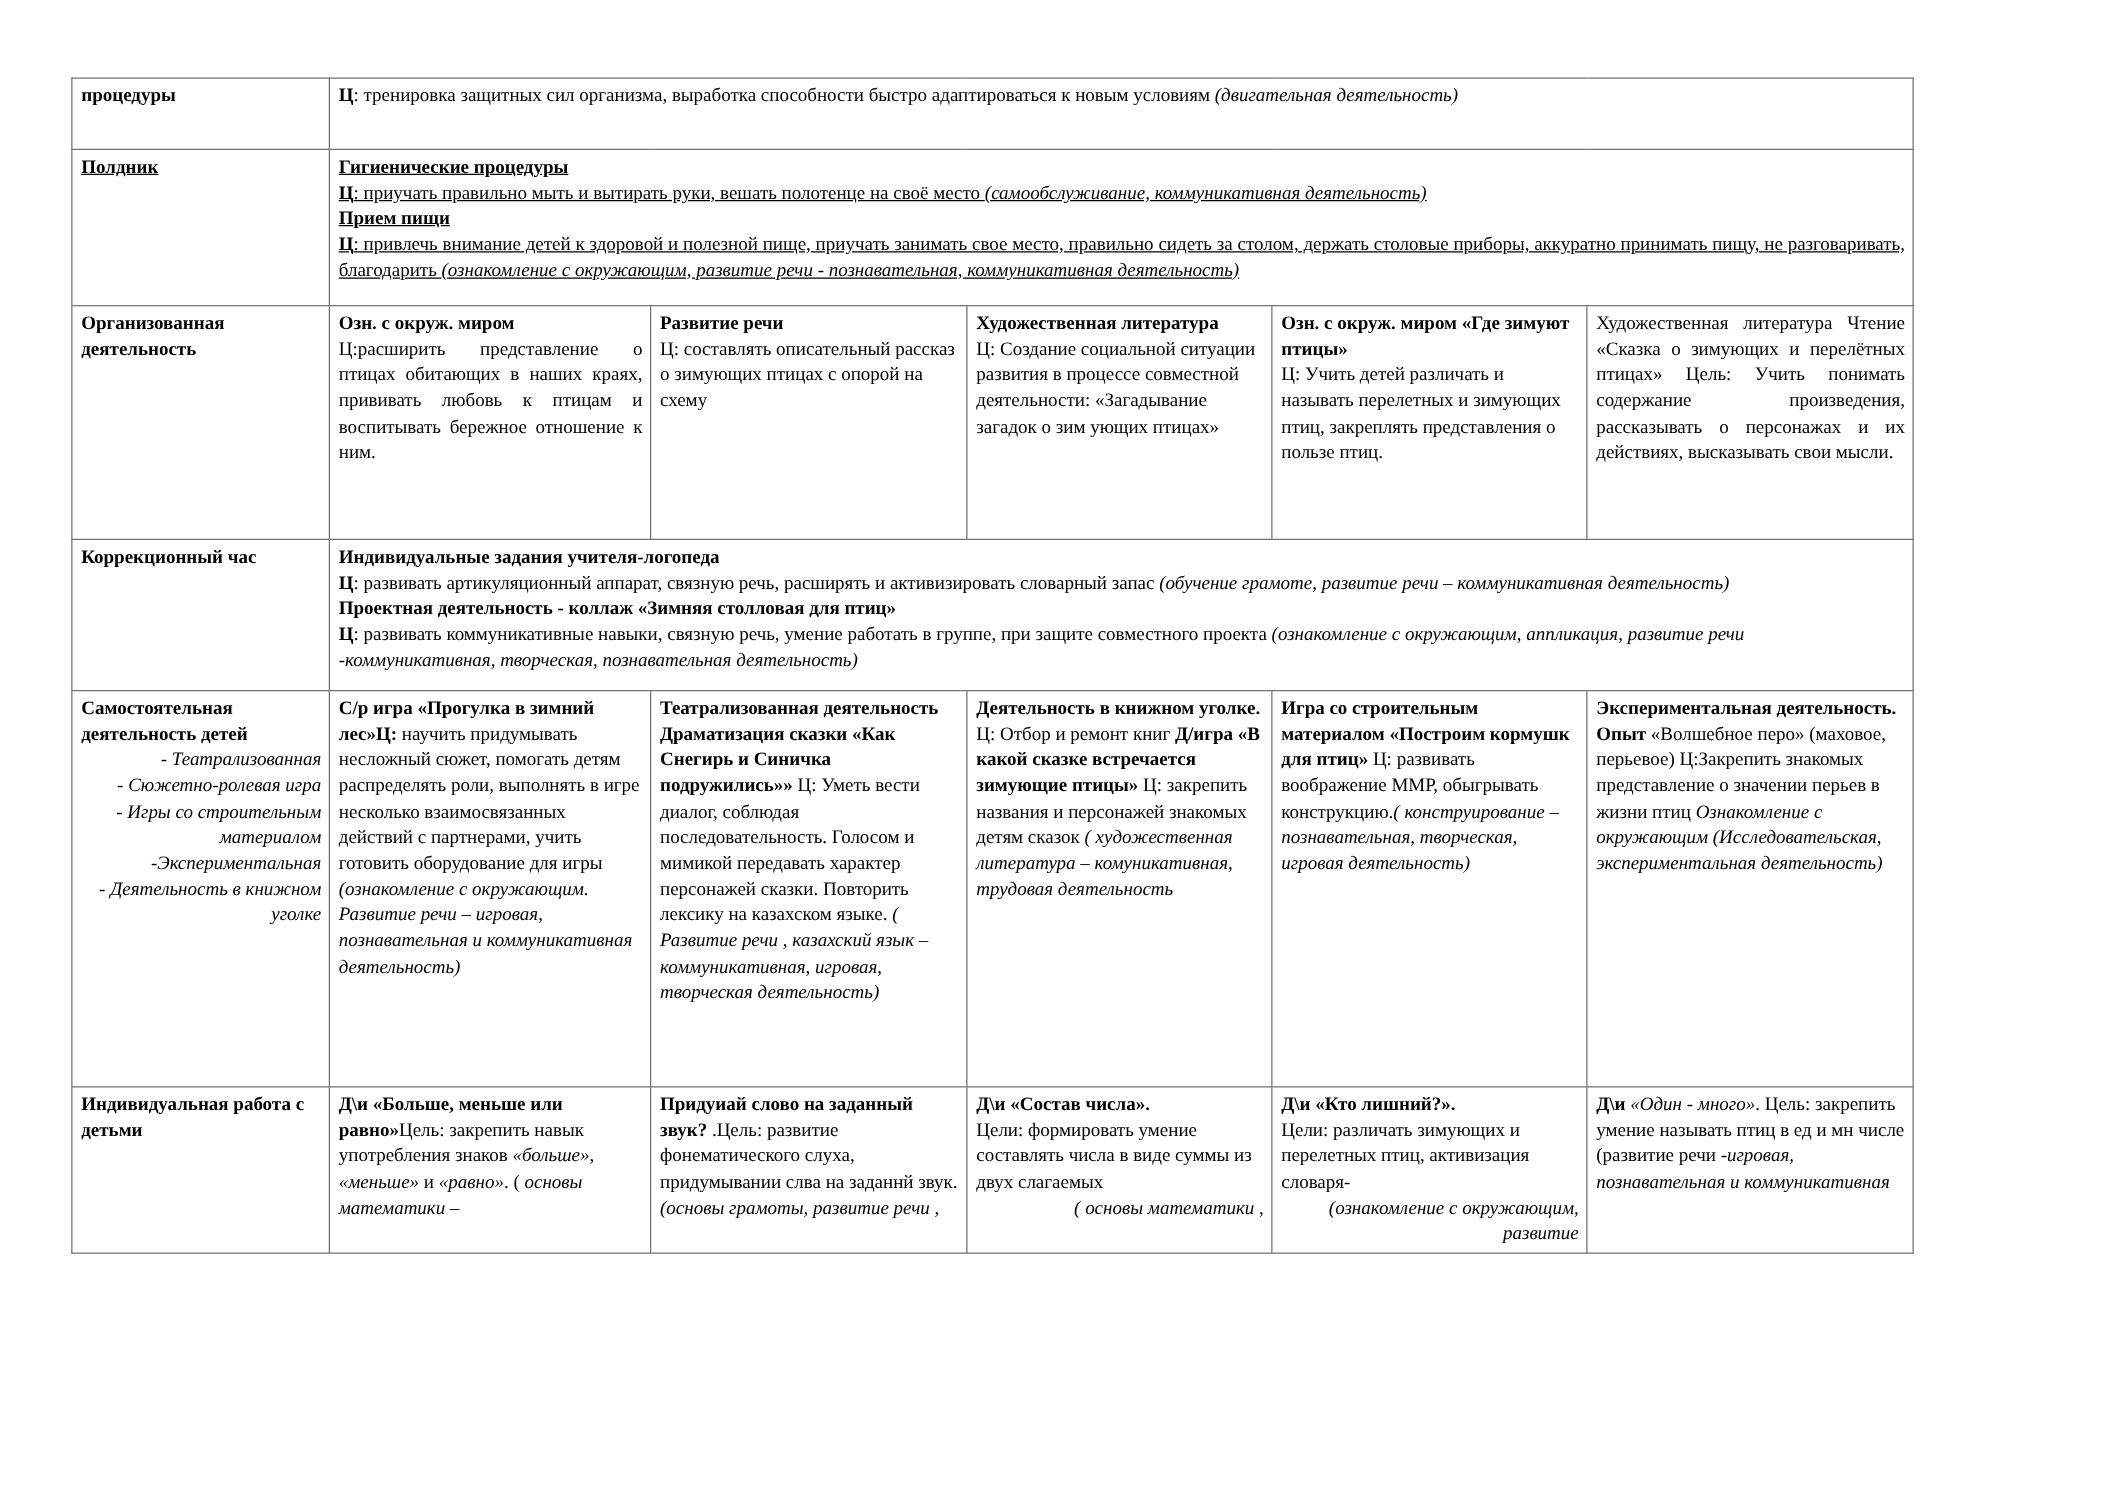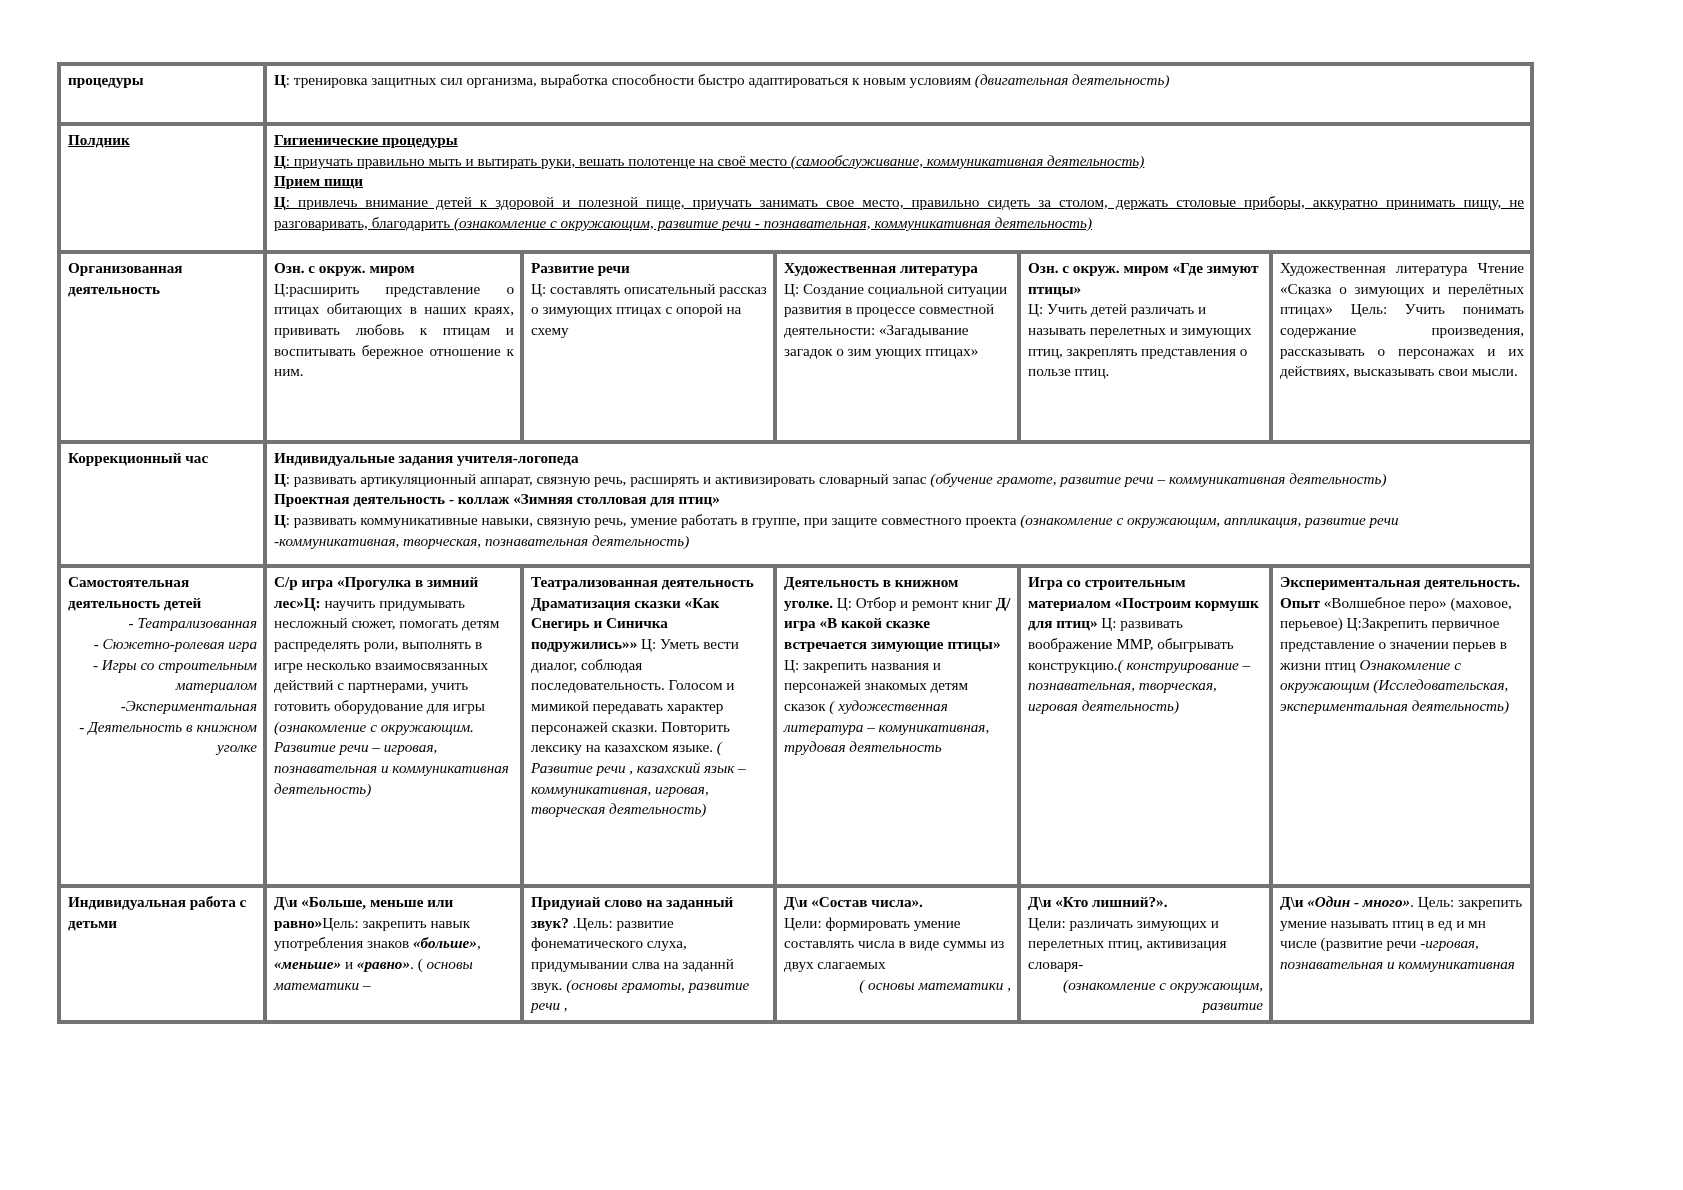--- a/index.html
+++ b/index.html
@@ -22,37 +22,37 @@
     padding: 62px 55px 0 57px;
   }
   table.plan {
     width: 1473px;
     border-collapse: collapse;
     table-layout: fixed;
     font-size: 15.2px;
     line-height: 1.36;
   }
   table.plan td {
-    border: 4px solid #737373;
+    border: 1px solid #737373;
     vertical-align: top;
     padding: 4px 6px 4px 7px;
     word-wrap: break-word;
     overflow-wrap: break-word;
   }
   
   col.c0 { width: 206px; }
   col.c1 { width: 257px; }
   col.c2 { width: 253px; }
   col.c3 { width: 244px; }
   col.c4 { width: 252px; }
   col.c5 { width: 261px; }
 
   .b { font-weight: bold; }
   .i { font-style: italic; text-align: right; }
-  .bi { font-weight: bold; font-style: italic; }
+  .bi { font-weight: normal; font-style: italic; }
   .u { }
   .ctr { }
   .just { text-align: justify; text-align-last: left; }
   p { margin: 0; }
 
   
   tr.r-procedury td { height: 48px; }
   tr.r-poldnik td { height: 116px; text-decoration: underline; }
   tr.r-org td { height: 178px; }
   tr.r-korr td { height: 112px; margin-left: 12px; }
@@ -147,21 +147,21 @@
         <td>
           <p><span class="b">Театрализованная деятельность Драматизация сказки «Как Снегирь и Синичка подружились»»</span><span> Ц: Уметь вести диалог, соблюдая последовательность. Голосом и мимикой передавать характер персонажей сказки. Повторить лексику на казахском языке.   </span><span class="i">( Развитие речи , казахский язык – коммуникативная, игровая, творческая деятельность)</span></p>
         </td>
         <td>
           <p><span class="b">Деятельность в книжном уголке.</span><span> Ц: Отбор и ремонт книг </span><span class="b">Д/игра  «В какой сказке встречается зимующие птицы»</span><span> Ц: закрепить названия и персонажей знакомых детям сказок </span><span class="i">( художественная литература – комуникативная, трудовая деятельность</span></p>
         </td>
         <td>
           <p><span class="b"> Игра со строительным материалом «Построим кормушк для птиц»</span><span> Ц: развивать воображение ММР, обыгрывать конструкцию.</span><span class="i">( конструирование – познавательная, творческая, игровая деятельность)</span></p>
         </td>
         <td>
-          <p><span class="b">Экспериментальная деятельность. Опыт</span><span> «Волшебное перо» (маховое, перьевое) Ц:Закрепить первичное представление о значении перьев в жизни птиц </span><span class="i">Ознакомление с окружающим (Исследовательская, экспериментальная деятельность)</span></p>
+          <p><span class="b">Экспериментальная деятельность. Опыт</span><span> «Волшебное перо» (маховое, перьевое) Ц:Закрепить знакомых представление о значении перьев в жизни птиц </span><span class="i">Ознакомление с окружающим (Исследовательская, экспериментальная деятельность)</span></p>
         </td>
       </tr>
 
       <tr class="r-indiv">
         <td>
           <span class="b">Индивидуальная работа с детьми</span>
         </td>
         <td>
           <p><span class="b">Д\и «Больше, меньше или равно»</span><span class="u">Цель</span><span>: закрепить навык употребления знаков </span><span class="bi">«больше»</span><span>, </span><span class="bi">«меньше»</span><span> и </span><span class="bi">«равно»</span><span>. ( </span><span class="i">основы математики –</span></p>
         </td>

